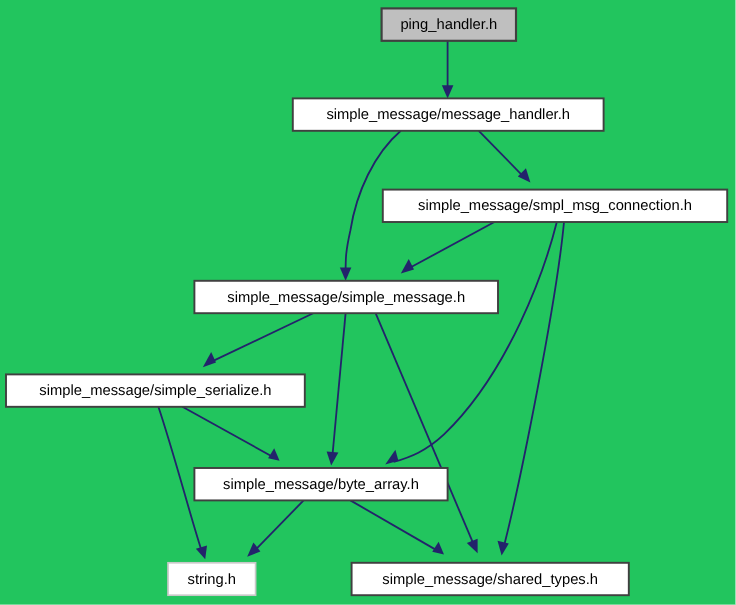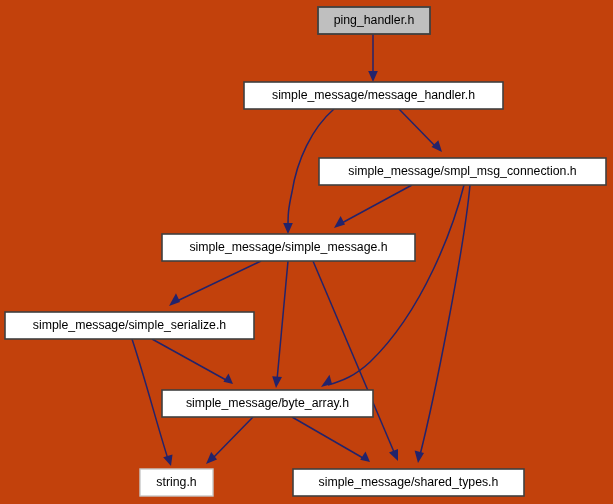--- a/index.html
+++ b/index.html
@@ -4,21 +4,21 @@
 <style>
   html, body {
     margin: 0;
     padding: 0;
     background: #ffffff;
   }
   #graph-root {
     position: relative;
     width: 613px;
     height: 504px;
-    background: #c2410c;
+    background: #22c55e;
     overflow: hidden;
     font-family: "Liberation Sans", sans-serif;
   }
   svg.graph-canvas {
     position: absolute;
     left: 0;
     top: 0;
     width: 613px;
     height: 504px;
     display: block;

